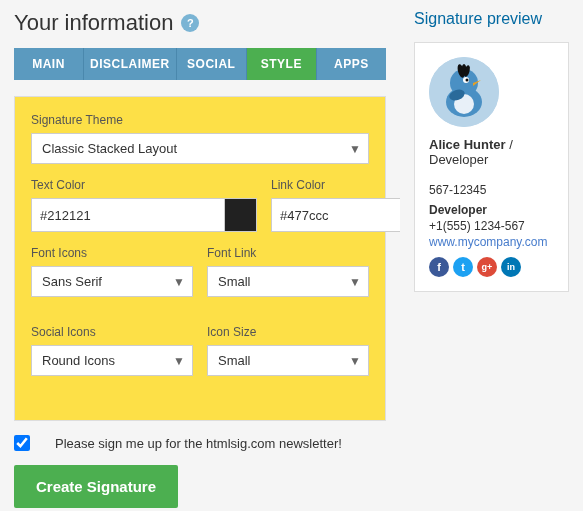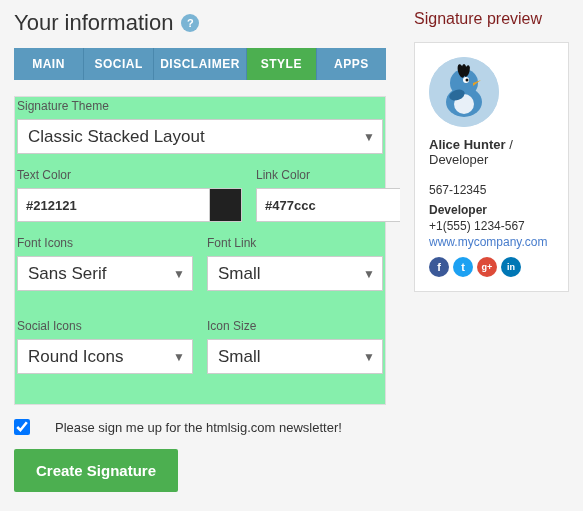--- a/index.html
+++ b/index.html
@@ -73,43 +73,43 @@
     .tab:not(:last-child) {
       border-right: 1px solid #4a88ad;
       text-align: center;
     }
 
     .tab.active {
       background: #4caf50;
     }
 
     .form-section {
-      background: #86efac;
+      background: #fde047;
       border: 1px solid #ddd;
-      padding: 2px;
+      padding: 16px;
     }
 
     .field-label {
       font-size: 12px;
       color: #555;
       margin-bottom: 6px;
       display: block;
     }
 
     .select-wrapper {
       position: relative;
       margin-bottom: 14px;
     }
 
     .select-wrapper select {
       width: 100%;
       padding: 7px 10px;
       border: 1px solid #ccc;
       background: white;
-      font-size: 17px;
+      font-size: 13px;
       color: #333;
       appearance: none;
       cursor: pointer;
     }
 
     .select-arrow {
       position: absolute;
       right: 8px;
       top: 50%;
       transform: translateY(-50%);
@@ -136,21 +136,20 @@
     }
 
     .color-input {
       flex: 1;
       border: none;
       outline: none;
       padding: 7px 8px;
       font-size: 13px;
       color: #333;
       background: white;
-      font-weight: bold;
     }
 
     .color-swatch {
       width: 32px;
       height: 32px;
       border-left: 1px solid #ccc;
       cursor: pointer;
       flex-shrink: 0;
     }
 
@@ -176,21 +175,21 @@
       padding: 13px 22px;
       font-size: 15px;
       cursor: pointer;
       font-weight: bold;
       border-radius: 2px;
     }
 
     
     .preview-title {
       font-size: 16px;
-      color: #7f1d1d;
+      color: #0369a1;
       font-weight: normal;
       margin-bottom: 14px;
     }
 
     .preview-card {
       background: white;
       border: 1px solid #ddd;
       padding: 14px;
     }
 
@@ -252,22 +251,22 @@
 
 <div class="left-panel">
 
   <div class="page-header">
     <span class="page-title">Your information</span>
     <span class="help-icon">?</span>
   </div>
 
   <div class="tabs">
     <button class="tab">MAIN</button>
+    <button class="tab">DISCLAIMER</button>
     <button class="tab">SOCIAL</button>
-    <button class="tab">DISCLAIMER</button>
     <button class="tab active">STYLE</button>
     <button class="tab">APPS</button>
   </div>
 
   <div class="form-section">
 
     <label class="field-label">Signature Theme</label>
     <div class="select-wrapper">
       <select>
         <option>Classic Stacked Layout</option>

